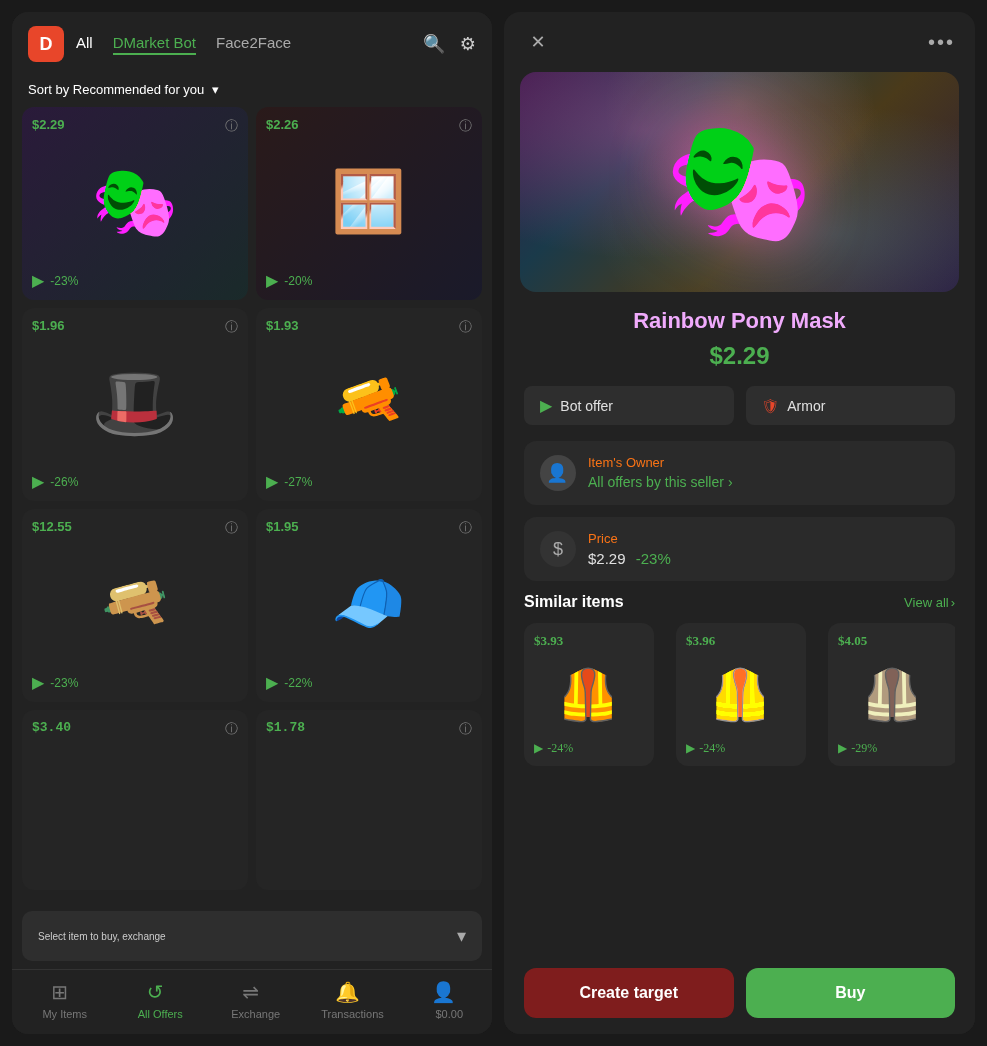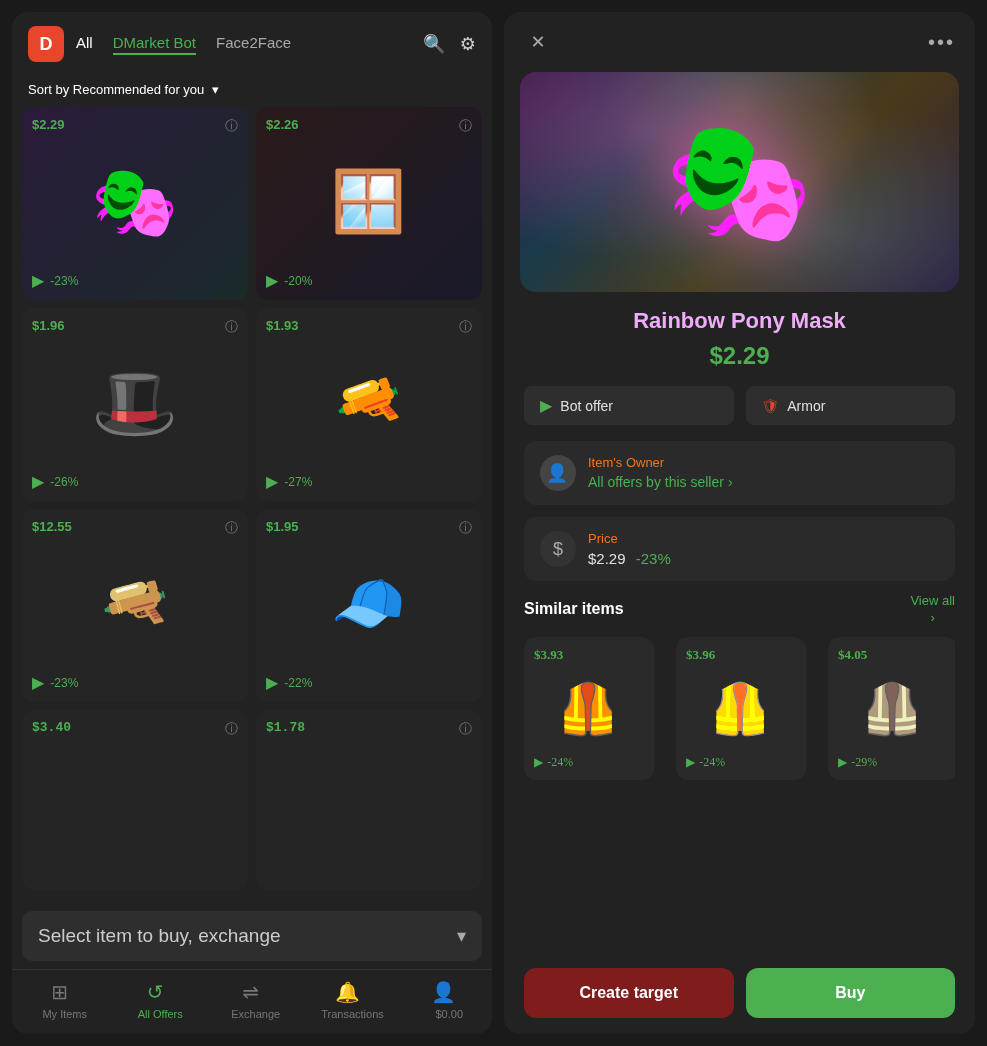--- a/index.html
+++ b/index.html
@@ -165,21 +165,21 @@
       margin: 8px 10px;
       border-radius: 10px;
       padding: 14px 16px;
       display: flex;
       align-items: center;
       justify-content: space-between;
       cursor: pointer;
     }
 
     .select-bar-text {
-      font-size: 19px;
+      font-size: 10px;
       color: #ccc;
       text-align: right;
     }
 
     .select-bar-chevron {
       color: #aaa;
       font-size: 18px;
     }
 
     .bottom-nav {
@@ -404,21 +404,20 @@
       color: #ffffff;
     }
 
     .view-all-btn {
       color: #4caf50;
       font-size: 13px;
       cursor: pointer;
       display: flex;
       align-items: center;
       gap: 2px;
-      flex-direction: column;
     }
 
     .similar-items-row {
       display: flex;
       gap: 22px;
       overflow-x: auto;
       scrollbar-width: none;
       font-family: Liberation Serif, serif;
     }
 

